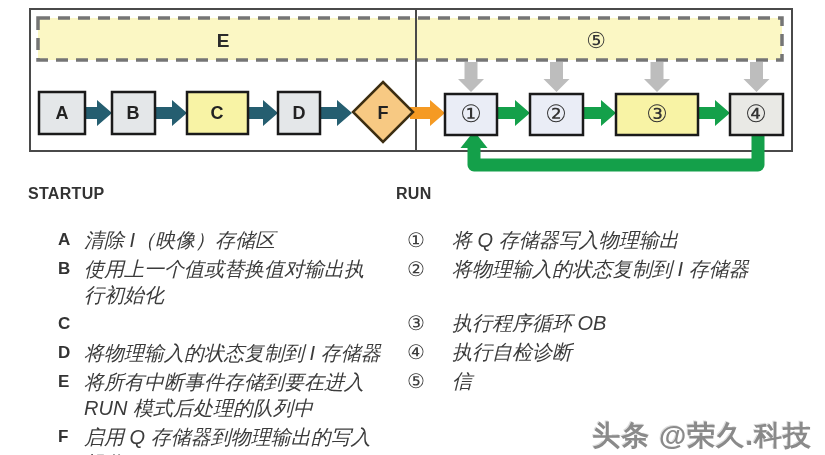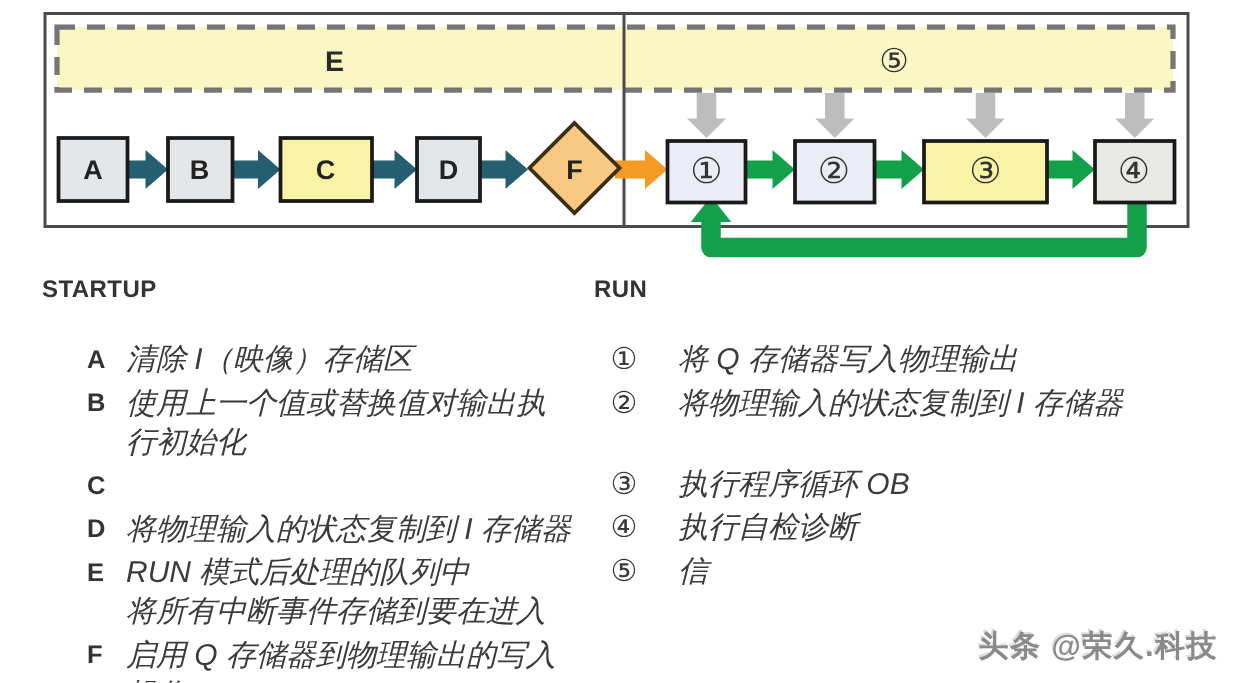--- a/index.html
+++ b/index.html
@@ -23,21 +23,21 @@
   .legend-item { display:flex; margin-bottom:3px; font-size:20px; line-height:26px; }
   .legend-item.gap { margin-top:28px; }
   .lm { flex:none; }
   .legend-left  .lm { width:26px; margin-left:30px; font-weight:bold; font-size:17px; line-height:26px; color:#333333; }
   .legend-right .lm { width:30px; margin-left:11px; font-size:20px; line-height:26px; }
   .lt { flex:1;font-style:italic; }
   .legend-right .lt { padding-left:15px; }
 
   .watermark {
     position:absolute; right:13px; top:417px;
-    font-size:20px; font-weight:bold; color:#8a8a8a;
+    font-size:28px; font-weight:bold; color:#8a8a8a;
     text-shadow: 2px 2px 0 #ffffff, 3px 3px 0 rgba(255,255,255,0.9), -1px -1px 0 rgba(120,120,120,0.25);
     letter-spacing:1px;
   }
 </style>
 </head>
 <body>
 
 <div class="canvas">
 
   <svg class="diagram-svg" width="825" height="182" viewBox="0 0 825 182">
@@ -113,22 +113,22 @@
     </div>
     <div class="legend-item">
       <span class="lm">D</span>
       <span class="lt">
           <div>将物理输入的状态复制到 I 存储器</div>
         </span>
     </div>
     <div class="legend-item">
       <span class="lm">E</span>
       <span class="lt">
+        <div>将所有中断事件存储到要在进入</div>
         <div>RUN 模式后处理的队列中</div>
-        <div>将所有中断事件存储到要在进入</div>
       </span>
     </div>
     <div class="legend-item">
       <span class="lm">F</span>
       <span class="lt">
         <div>启用 Q 存储器到物理输出的写入</div>
         <div>操作</div>
       </span>
     </div>
   </div>

